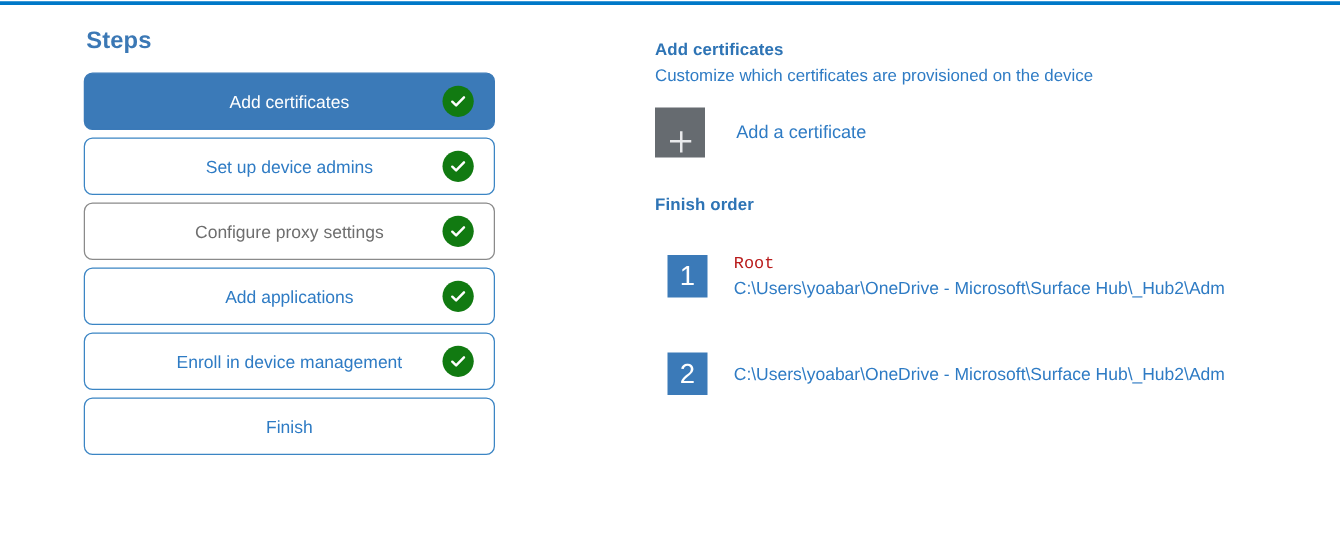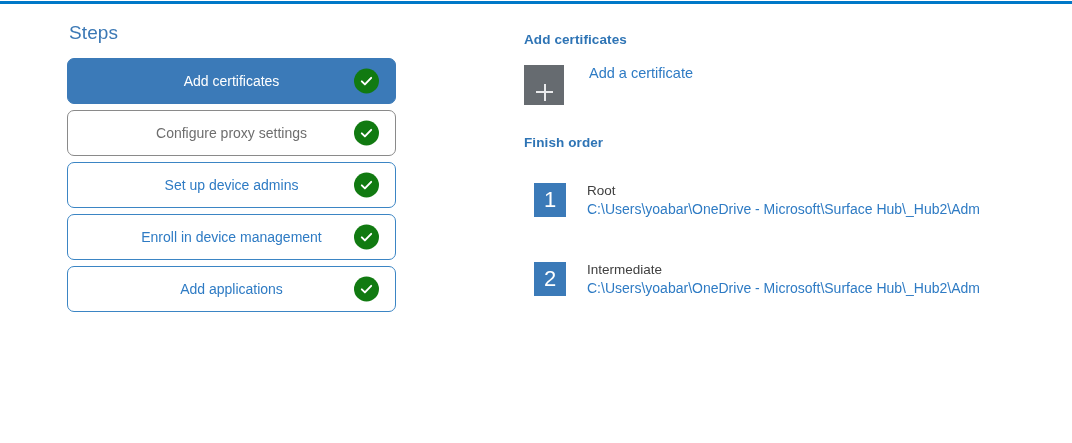--- a/index.html
+++ b/index.html
@@ -27,21 +27,21 @@
 
   
   #steps-panel {
     position: absolute;
     left: 67px;
     top: 22px;
     width: 330px;
   }
   #steps-title {
     font-size: 19px;
-    font-weight: normal;
+    font-weight: bold;
     color: #3b78b5;
     margin: 0 0 14px 2px;
     letter-spacing: .1px;
   }
   .step-btn {
     position: relative;
     box-sizing: border-box;
     width: 329px;
     height: 46px;
     border-radius: 7px;
@@ -99,21 +99,21 @@
   }
   .sec-sub {
     font-size: 13.5px;
     color: #2e7bc4;
     margin: 6px 0 0 0;
   }
 
   
   #add-cert-row {
     display: flex;
-    align-items: flex-start;
+    align-items: center;
     margin-top: 18px;
     cursor: pointer;
     width: max-content;
   }
   #add-cert-tile {
     width: 40px;
     height: 40px;
     background: #666b70;
     position: relative;
     flex: 0 0 auto;
@@ -156,21 +156,22 @@
     justify-content: center;
     flex: 0 0 auto;
     margin-left: 10px;
   }
   .order-text {
     margin-left: 21px;
     line-height: 1.32;
   }
   .order-name {
     font-size: 13.5px;
-    color: #404040;
+    color: #b91c1c;
+    font-family: Liberation Mono, monospace;
   }
   .order-path {
     font-size: 14px;
     color: #2e7bc4;
     white-space: nowrap;
   }
 </style>
 </head>
 <body>
 
@@ -181,62 +182,66 @@
 
   <div class="step-btn active">
     <span class="step-label">Add certificates</span>
     <span class="check">
       <svg width="15" height="15" viewBox="0 0 16 16">
           <path d="M3 8.4 L6.3 11.6 L13 4.7" fill="none" stroke="#ffffff" stroke-width="2.1" stroke-linecap="round" stroke-linejoin="round"></path>
         </svg>
     </span>
   </div>
 
+  <div class="step-btn">
+    <span class="step-label">Set up device admins</span>
+    <span class="check">
+      <svg width="15" height="15" viewBox="0 0 16 16">
+          <path d="M3 8.4 L6.3 11.6 L13 4.7" fill="none" stroke="#ffffff" stroke-width="2.1" stroke-linecap="round" stroke-linejoin="round"></path>
+        </svg>
+    </span>
+  </div>
+
   <div class="step-btn muted">
     <span class="step-label">Configure proxy settings</span>
     <span class="check">
       <svg width="15" height="15" viewBox="0 0 16 16">
           <path d="M3 8.4 L6.3 11.6 L13 4.7" fill="none" stroke="#ffffff" stroke-width="2.1" stroke-linecap="round" stroke-linejoin="round"></path>
         </svg>
     </span>
   </div>
 
   <div class="step-btn">
-    <span class="step-label">Set up device admins</span>
+    <span class="step-label">Add applications</span>
     <span class="check">
       <svg width="15" height="15" viewBox="0 0 16 16">
           <path d="M3 8.4 L6.3 11.6 L13 4.7" fill="none" stroke="#ffffff" stroke-width="2.1" stroke-linecap="round" stroke-linejoin="round"></path>
         </svg>
     </span>
   </div>
 
   <div class="step-btn">
     <span class="step-label">Enroll in device management</span>
     <span class="check">
       <svg width="15" height="15" viewBox="0 0 16 16">
           <path d="M3 8.4 L6.3 11.6 L13 4.7" fill="none" stroke="#ffffff" stroke-width="2.1" stroke-linecap="round" stroke-linejoin="round"></path>
         </svg>
     </span>
   </div>
 
-  <div class="step-btn">
-    <span class="step-label">Add applications</span>
-    <span class="check">
-      <svg width="15" height="15" viewBox="0 0 16 16">
-          <path d="M3 8.4 L6.3 11.6 L13 4.7" fill="none" stroke="#ffffff" stroke-width="2.1" stroke-linecap="round" stroke-linejoin="round"></path>
-        </svg>
-    </span>
-  </div>
-
-
+
+  <div class="step-btn">
+    <span class="step-label">Finish</span>
+  </div>
 </div>
 
 <div id="detail-pane">
 
   <div class="sec-title">Add certificates</div>
+  <div class="sec-sub">Customize which certificates are provisioned on the device</div>
 
   <div id="add-cert-row">
     <div id="add-cert-tile">
       <span class="plus-h"></span>
       <span class="plus-v"></span>
     </div>
     <div id="add-cert-label">Add a certificate</div>
   </div>
 
   <div id="install-order-block">
@@ -248,20 +253,19 @@
         <div class="order-badge">1</div>
         <div class="order-text">
           <div class="order-name">Root</div>
           <div class="order-path">C:\Users\yoabar\OneDrive - Microsoft\Surface Hub\_Hub2\Adm</div>
         </div>
       </div>
 
       <div class="order-item">
         <div class="order-badge">2</div>
         <div class="order-text">
-          <div class="order-name">Intermediate</div>
           <div class="order-path">C:\Users\yoabar\OneDrive - Microsoft\Surface Hub\_Hub2\Adm</div>
         </div>
       </div>
 
     </div>
   </div>
 </div>
 
 </body></html>

